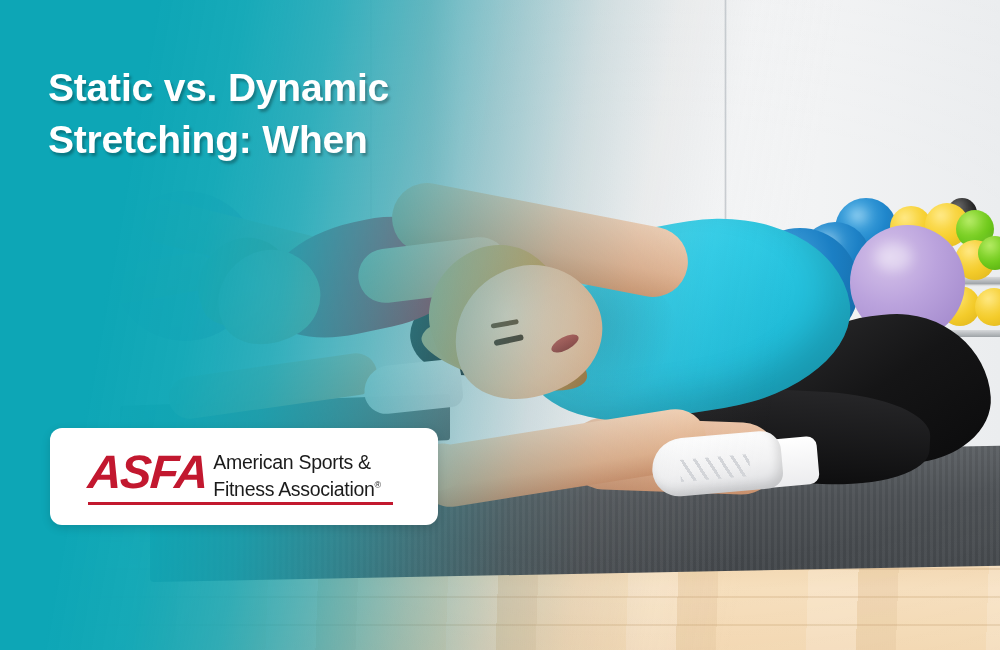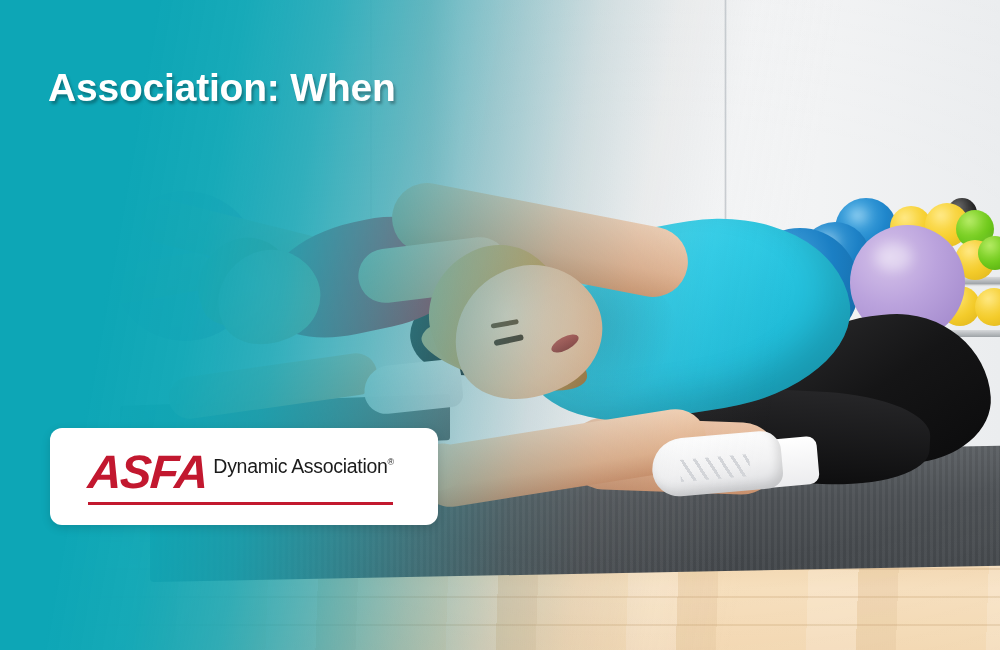--- a/index.html
+++ b/index.html
@@ -445,28 +445,30 @@
       <div class="shoe"></div>
       <div class="shoe-laces"></div>
     </div>
 
     <div class="photo-soft"></div>
   </div>
 
   <div class="teal-overlay"></div>
 
   <h1 class="title">
-    <span class="line">Association: When</span>
+    <span class="line">Static vs. Dynamic</span>
+    <span class="line">Stretching: When</span>
   </h1>
 
   <div class="logo-card">
     <div class="logo-inner">
       <div class="asfa-wrap">
         <div class="asfa-mark">ASFA</div>
         <div class="asfa-rule"></div>
       </div>
       <div class="asfa-name">
-        <div><span>Dynamic Association</span><span class="reg">®</span></div>
+        <div>American Sports &amp;</div>
+        <div><span>Fitness Association</span><span class="reg">®</span></div>
       </div>
     </div>
   </div>
 
 </div>
 
 </body></html>

